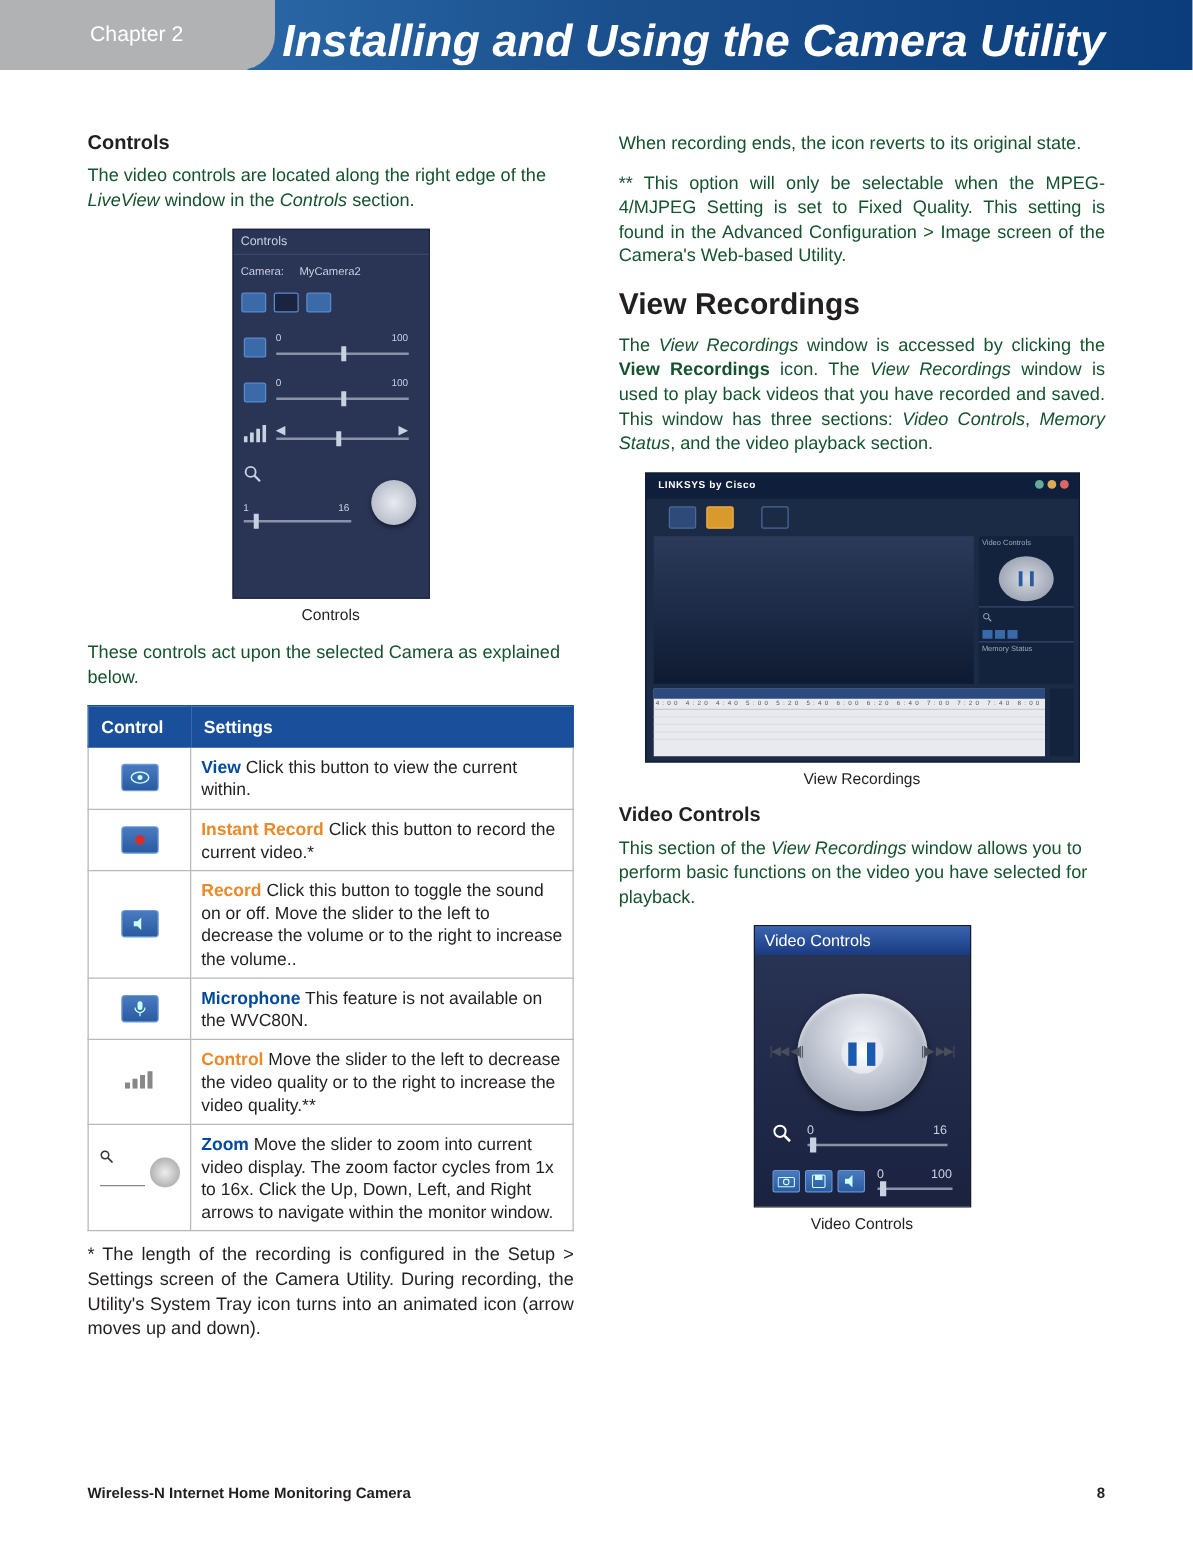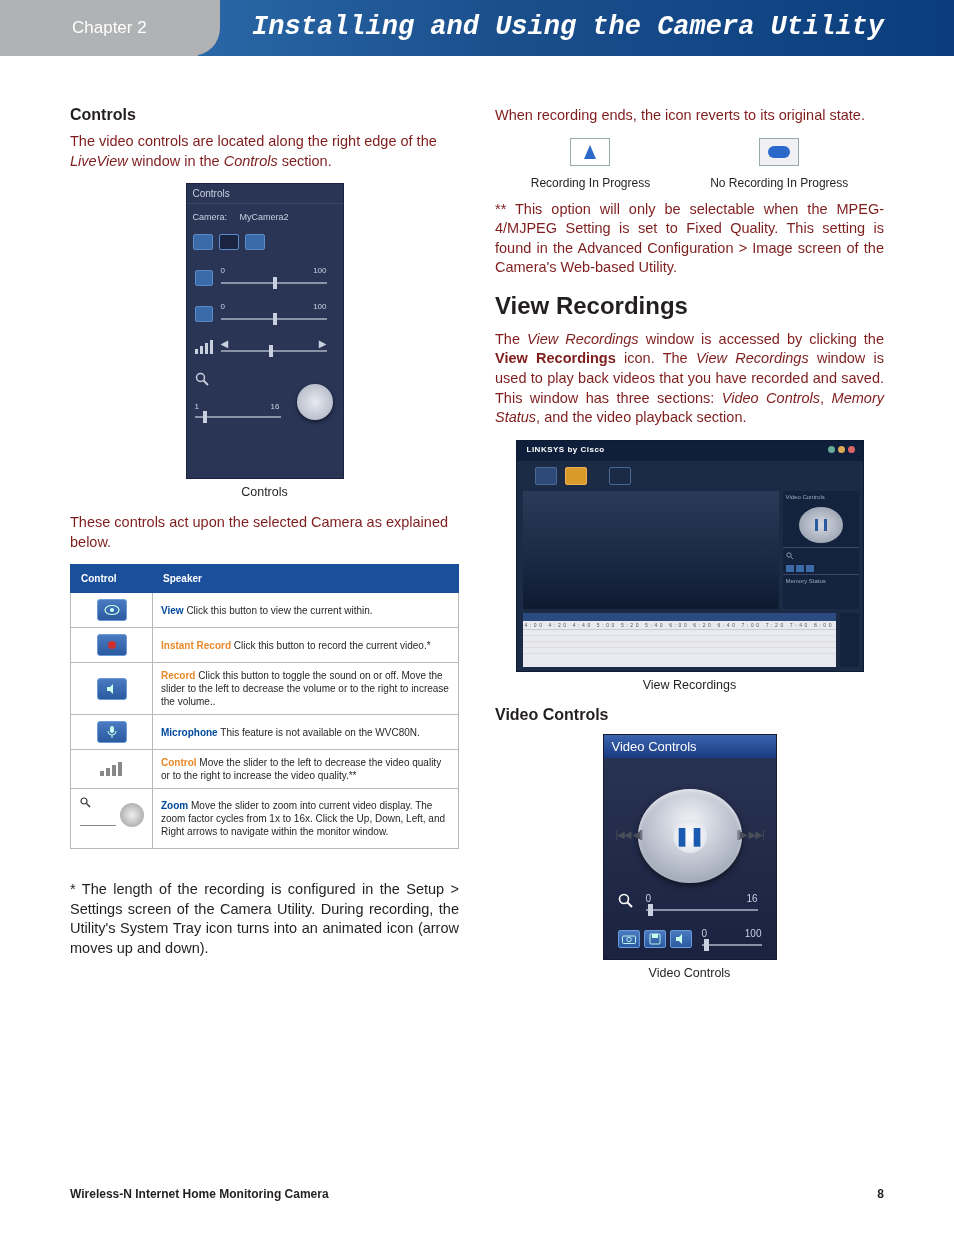--- a/index.html
+++ b/index.html
@@ -39,42 +39,42 @@
     font-weight: normal;
     font-size: 17px;
     z-index: 3;
     font-family: "Myriad Pro", Arial, sans-serif;
   }
   .header-title {
     position: absolute;
     right: 70px; top: 12px;
     color: #fff;
     font-weight: bold;
-    font-size: 27px;
+    font-size: 36px;
     z-index: 3;
-    font-family: Liberation Mono, monospace;
+    font-family: Liberation Sans, sans-serif;
     font-style: italic;
   }
   .page {
     display: flex;
     gap: 36px;
     padding: 50px 70px 0 70px;
   }
   .col { width: 50%; }
   .subhead {
     font-weight: bold;
     font-size: 16px;
     margin-bottom: 8px;
     font-family: "Myriad Pro", Arial, sans-serif;
   }
   .body-text {
     font-size: 14.5px;
     line-height: 1.35;
     margin-bottom: 12px;
-    color: #7f1d1d;
+    color: #14532d;
   }
   .body-text .italic { font-style: italic; }
   .body-text .bold { font-weight: bold; }
   .caption {
     text-align: center;
     font-size: 12.5px;
     margin-top: 6px;
     margin-bottom: 14px;
   }
   .fig {
@@ -104,23 +104,23 @@
   .zoom-area .mag { position:absolute; left:0; top:0; color:#c9d0e0; font-size:14px; }
   .zoom-area .track { position:absolute; left:0; top:44px; width:86px; height:2px; background:#8a92a8; }
   .zoom-area .l1 { position:absolute; left:0; top:30px; font-size:8px; color:#c9d0e0; }
   .zoom-area .l16 { position:absolute; left:76px; top:30px; font-size:8px; color:#c9d0e0; }
   .zoom-area .knob { position:absolute; left:8px; top:39px; width:4px; height:12px; background:#c9d0e0; }
   .zoom-area .dpad { position:absolute; right:2px; top:12px; width:36px; height:36px; border-radius:50%; background:radial-gradient(#e8eaf0,#a6adbd); box-shadow:0 2px 4px rgba(0,0,0,0.5); }
 
   table.controls-tbl {
     width: 100%;
     border-collapse: collapse;
-    font-size: 10px;
+    font-size: 14px;
     margin-top: 4px;
-    margin-bottom: 31px;
+    margin-bottom: 10px;
     border-radius: 24px;
   }
   table.controls-tbl th {
     background: #1a4f9c;
     color: #fff;
     text-align: left;
     padding: 8px 10px;
     font-weight: bold;
     border: 1px solid #1a4f9c;
   }
@@ -320,21 +320,21 @@
       </div>
     </div>
     <div class="caption">Controls</div>
 
     <p class="body-text">These controls act upon the selected Camera as explained below.</p>
 
     <table class="controls-tbl">
       <tbody>
           <tr>
         <th>Control</th>
-        <th>Speaker</th>
+        <th>Settings</th>
       </tr>
       <tr>
         <td class="icon-cell"><span class="mini-btn"><svg width="16" height="10" viewBox="0 0 16 10">
                   <ellipse cx="8" cy="5" rx="7" ry="4.5" fill="none" stroke="#cfe" stroke-width="1.2"></ellipse>
                   <circle cx="8" cy="5" r="2" fill="#cfe"></circle>
                 </svg></span></td>
         <td><span class="term-blue">View</span><span> Click this button to view the current within.</span></td>
       </tr>
       <tr>
         <td class="icon-cell"><span class="mini-btn"><svg width="10" height="10">
@@ -380,30 +380,20 @@
       </tr>
     </tbody>
       </table>
 
     <p class="footnote justify">*  The  length  of  the  recording  is  configured  in  the Setup  &gt;  Settings  screen  of  the  Camera  Utility.  During recording,  the  Utility's  System  Tray  icon  turns  into  an animated icon (arrow moves up and down).</p>
   </div>
 
   <div class="col">
     <p class="body-text">When recording ends, the icon reverts to its original state.</p>
 
-    <div class="rec-icons">
-      <div class="rec-box">
-        <span class="rec-icn progress"></span>
-        <div class="rec-cap">Recording In Progress</div>
-      </div>
-      <div class="rec-box">
-        <span class="rec-icn idle"><span class="dots"></span></span>
-        <div class="rec-cap">No Recording In Progress</div>
-      </div>
-    </div>
 
     <p class="body-text justify">** This option will only be selectable when the MPEG-4/MJPEG Setting is set to Fixed Quality. This setting is found in  the  Advanced  Configuration  &gt;  Image  screen  of  the Camera's Web-based Utility.</p>
 
     <div class="h2">View Recordings</div>
     <p class="body-text justify">
       <span>The </span><span class="italic">View Recordings</span><span> window is accessed by clicking the </span><span class="bold">View Recordings</span><span> icon. The </span><span class="italic">View Recordings</span><span> window is used to play back videos that you have recorded and saved. This window has three sections: </span><span class="italic">Video Controls</span><span>, </span><span class="italic">Memory Status</span><span>, and the video playback section.</span>
     </p>
 
     <div class="fig-viewrec">
       <div class="topbar"></div>
@@ -445,20 +435,23 @@
           <div style="height:6px;border-bottom:1px solid #ddd"></div>
           <div style="height:6px;border-bottom:1px solid #ddd"></div>
           <div style="height:6px;border-bottom:1px solid #ddd"></div>
         </div>
         <div class="cal"></div>
       </div>
     </div>
     <div class="caption">View Recordings</div>
 
     <div class="subhead">Video Controls</div>
+    <p class="body-text">
+      <span>This section of the </span><span class="italic">View Recordings</span><span> window allows you to perform basic functions on the video you have selected for playback.</span>
+    </p>
 
     <div class="fig-vc">
       <div class="titlebar">Video Controls</div>
       <div class="wheel">
         <div class="center-btn">❚❚</div>
       </div>
       <div class="pb-l">|◀◀ ◀||</div>
       <div class="pb-r">||▶ ▶▶|</div>
       <div class="zrow">
         <span class="mag"><svg width="15" height="15" viewBox="0 0 15 15">

